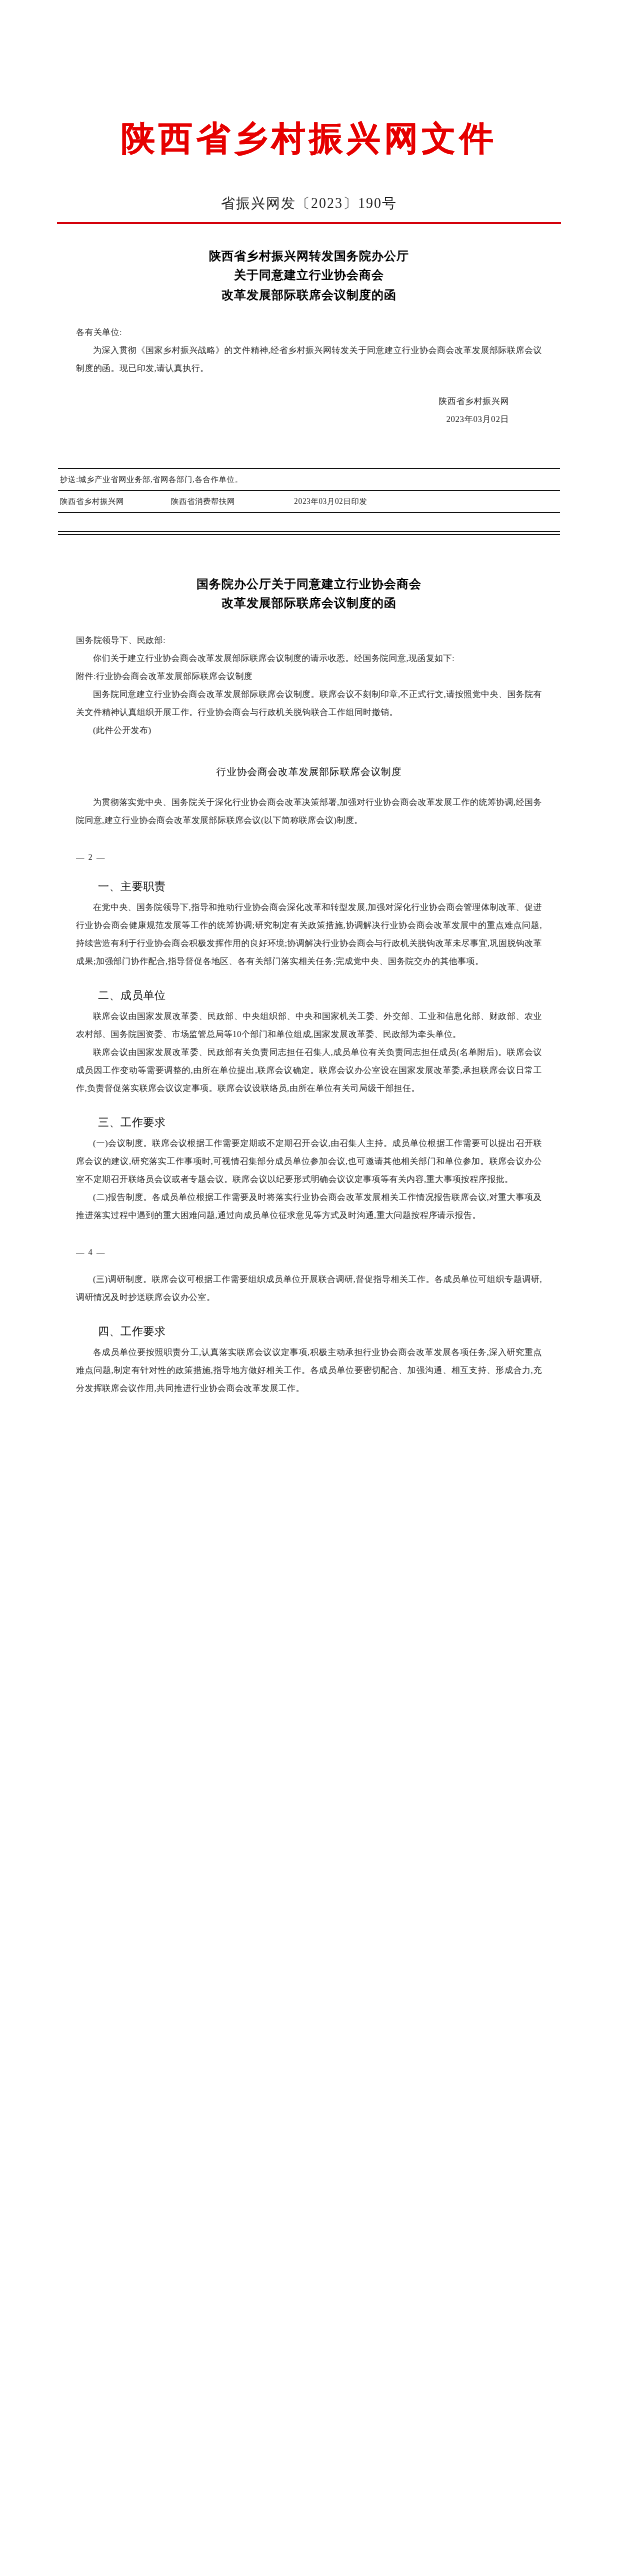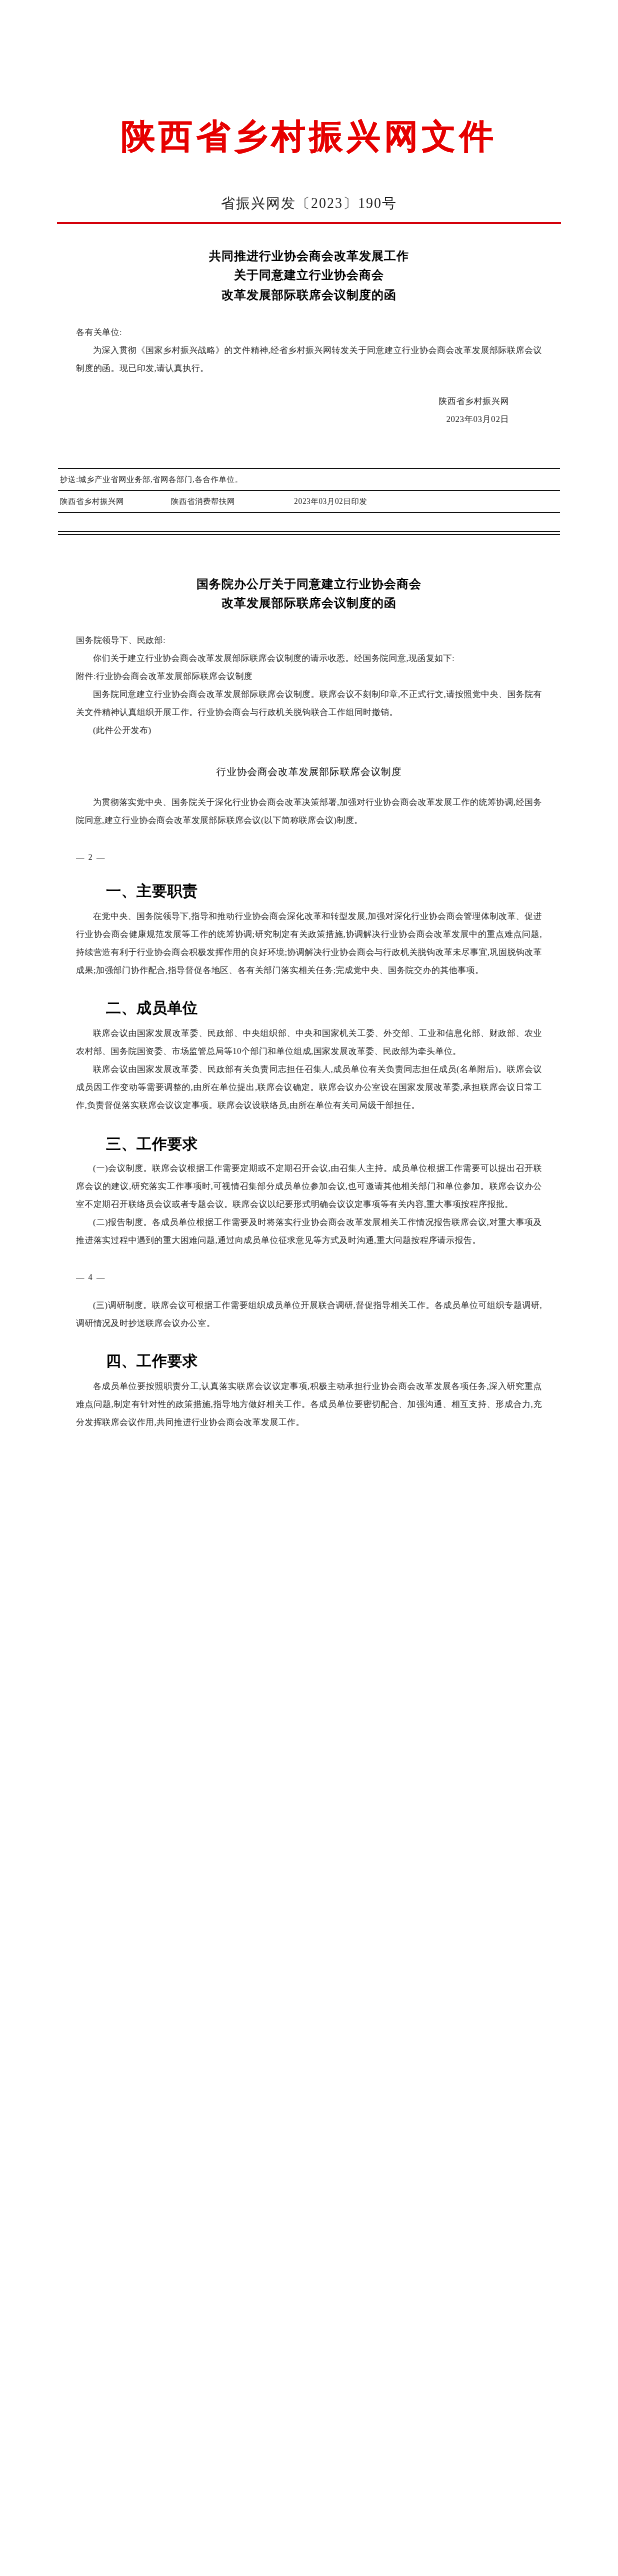--- a/index.html
+++ b/index.html
@@ -20,21 +20,21 @@
     text-align:center;
     padding-top:120px;
     padding-bottom:0;
   }
   .masthead-title{
     color:#e60000;
     font-size:34px;
     line-height:1.12;
     font-weight:700;
     letter-spacing:3.6px;
-    font-family:Liberation Mono, monospace;
+    font-family:Liberation Serif, serif;
     white-space:nowrap;
     text-shadow:0 0 0.5px #e60000;
   }
   .doc-number{
     text-align:center;
     font-size:14px;
     letter-spacing:1px;
     margin-top:37px;
     color:#1a1a1a;
   }
@@ -122,22 +122,22 @@
     text-align:center;
     font-weight:400;
     font-size:9.8px;
     letter-spacing:0.5px;
     margin-top:27px;
     margin-bottom:13.4px;
     color:#000;
     font-family:"Liberation Sans","DejaVu Sans",sans-serif;
   }
   h2.section{
-    font-weight:700;
-    font-size:15px;
+    font-weight:400;
+    font-size:11px;
     line-height:2.12;
     margin:13.4px 0 0 0;
     text-indent:2em;
     letter-spacing:0.3px;
     color:#000;
     font-family:"Liberation Sans","DejaVu Sans",sans-serif;
   }
   .page-marker{
     font-size:8.2px;
     letter-spacing:1px;
@@ -153,21 +153,21 @@
 <div class="page">
 
   <div class="masthead">
     <div class="masthead-title">陕西省乡村振兴网文件</div>
   </div>
   <div class="doc-number">省振兴网发〔2023〕190号</div>
   <div class="red-rule"></div>
 
   <div class="body-wrap">
     <div class="main-title">
-      <div>共同推进行业协会商会改革发展工作</div>
+      <div>陕西省乡村振兴网转发国务院办公厅</div>
       <div>关于同意建立行业协会商会</div>
       <div>改革发展部际联席会议制度的函</div>
     </div>
 
     <p class="para addressee">各有关单位:</p>
     <p class="para indent">为深入贯彻《国家乡村振兴战略》的文件精神,经省乡村振兴网转发关于同意建立行业协会商会改革发展部际联席会议制度的函。现已印发,请认真执行。</p>
 
     <div class="sig-block">
       <div>陕西省乡村振兴网</div>
       <div>2023年03月02日</div>

